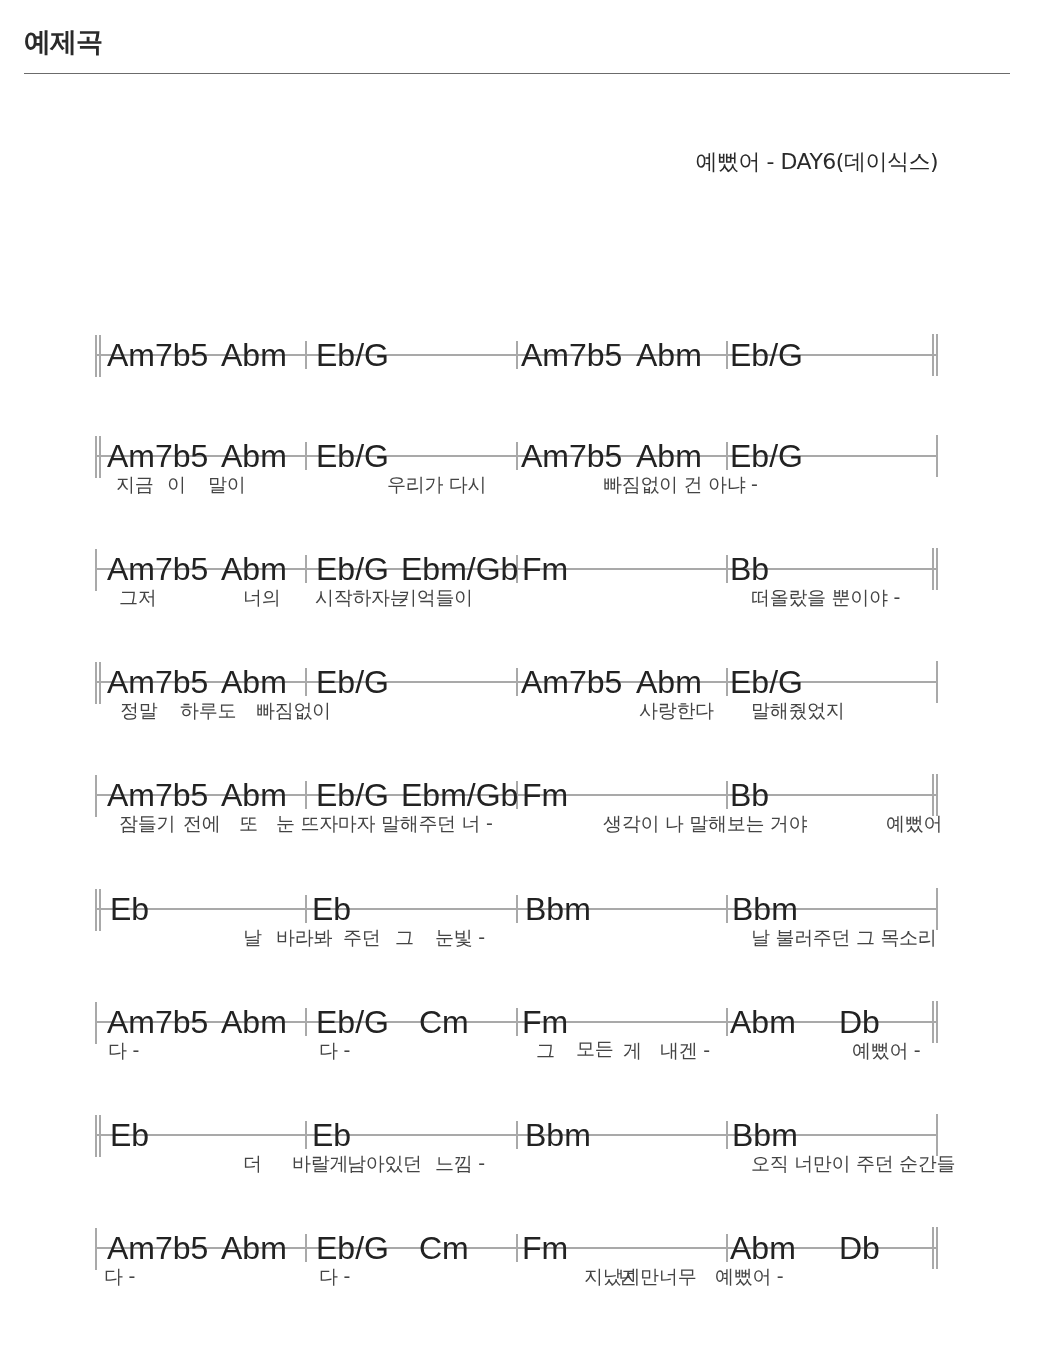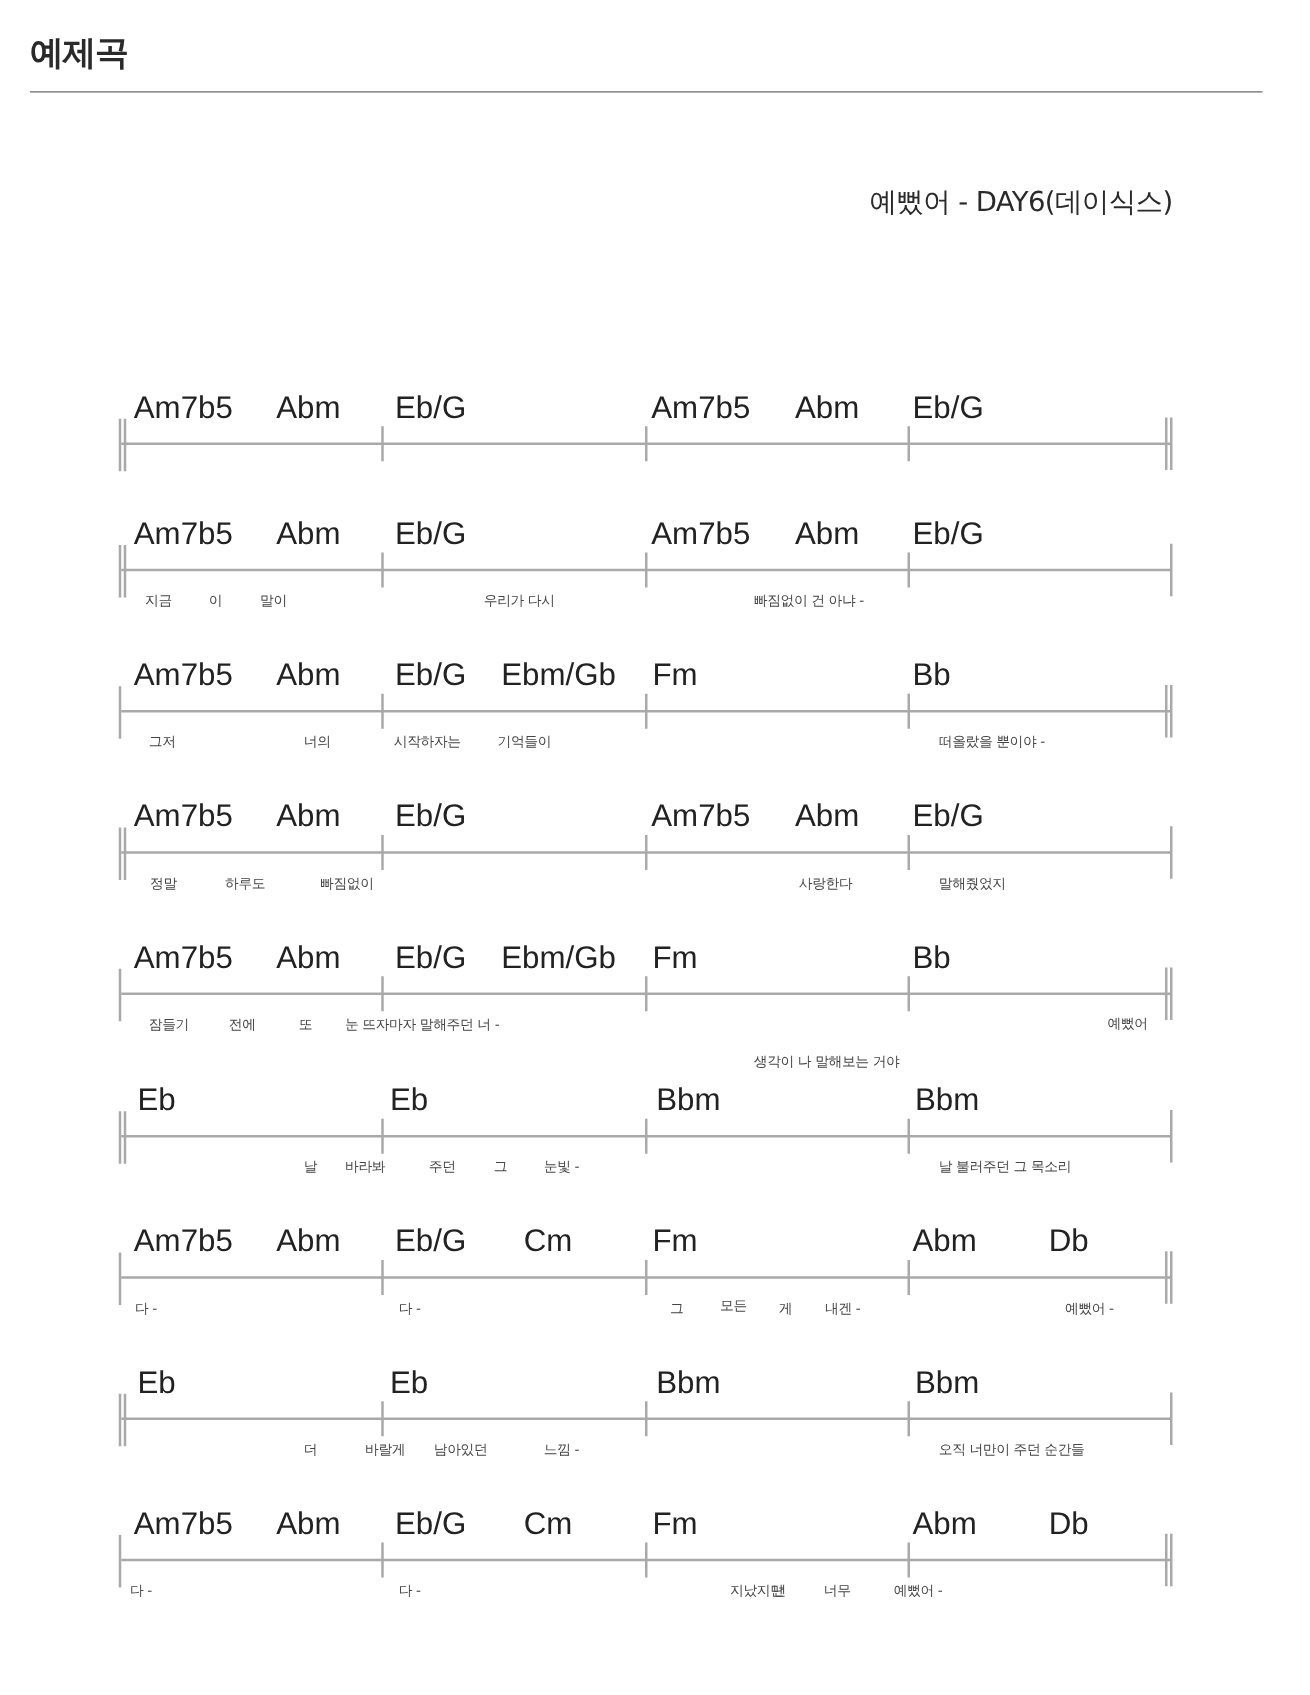--- a/index.html
+++ b/index.html
@@ -5,22 +5,22 @@
   html, body { margin:0; padding:0; background:#ffffff; }
   body { width:1048px; height:1356px; position:relative; overflow:hidden;
          font-family:"DejaVu Sans","Liberation Sans",sans-serif; color:#222; }
   .page-title { position:absolute; left:24px; top:24px; font-size:27px; font-weight:bold; color:#2a2a2a; letter-spacing:-1px; }
   .title-rule { position:absolute; left:24px; top:73px; width:986px; height:1px; background:#6b6b6b; }
   .song-title { position:absolute; right:110px; top:147px; font-size:22px; color:#2a2a2a; letter-spacing:-0.5px; white-space:nowrap; }
   .sheet { position:absolute; left:0; top:0; width:1048px; height:1356px; }
   .row { position:absolute; left:0; width:1048px; height:110px; }
   .hline { position:absolute; left:97px; width:840px; height:2px; background:#a9a9a9; top:0; }
   .tick { position:absolute; width:2px; background:#a9a9a9; }
-  .chord { position:absolute; font-family:"Liberation Sans",sans-serif; font-size:25px; color:#222; white-space:nowrap; line-height:1; }
-  .lyric { position:absolute; font-size:11px; color:#444; white-space:nowrap; line-height:1; letter-spacing:-0.3px; }
+  .chord { position:absolute; font-family:"Liberation Sans",sans-serif; font-size:32px; color:#222; white-space:nowrap; line-height:1;margin-top:25px; }
+  .lyric { position:absolute; font-size:19px; color:#444; white-space:nowrap; line-height:1; letter-spacing:-0.3px; }
 </style>
 </head>
 <body>
 
 <div class="page-title">예제곡</div>
 <div class="title-rule"></div>
 <div class="song-title">예뻤어 - DAY6(데이식스)</div>
 
 <div class="sheet" id="sheet">
     <div class="row" style="top: 0px; height: 0px;"></div>
@@ -106,21 +106,21 @@
     <div class="chord" style="left: 107px; top: 754px;">Am7b5</div>
     <div class="chord" style="left: 221px; top: 754px;">Abm</div>
     <div class="chord" style="left: 316px; top: 754px;">Eb/G</div>
     <div class="chord" style="left: 401px; top: 754px;">Ebm/Gb</div>
     <div class="chord" style="left: 522px; top: 754px;">Fm</div>
     <div class="chord" style="left: 730px; top: 754px;">Bb</div>
     <div class="lyric" style="left: 119px; top: 814px;">잠들기</div>
     <div class="lyric" style="left: 183px; top: 814px;">전에</div>
     <div class="lyric" style="left: 239px; top: 814px;">또</div>
     <div class="lyric" style="left: 276px; top: 814px;">눈 뜨자마자 말해주던 너 -</div>
-    <div class="lyric" style="left: 603px; top: 814px; margin-top: 30px;">생각이 나 말해보는 거야</div>
+    <div class="lyric" style="left: 603px; top: 814px;">생각이 나 말해보는 거야</div>
     <div class="lyric" style="left: 886px; top: 814px; font-family: Liberation Serif, serif;">예뻤어</div>
     <div class="row" style="top: 0px; height: 0px;"></div>
     <div class="hline" style="top: 908px;"></div>
     <div class="tick" style="left: 95px; top: 889px; height: 42px;"></div>
     <div class="tick" style="left: 99px; top: 889px; height: 42px;"></div>
     <div class="tick" style="left: 305px; top: 895px; height: 28px;"></div>
     <div class="tick" style="left: 516px; top: 895px; height: 28px;"></div>
     <div class="tick" style="left: 726px; top: 895px; height: 28px;"></div>
     <div class="tick" style="left: 936px; top: 888px; height: 42px;"></div>
     <div class="chord" style="left: 110px; top: 868px;">Eb</div>

